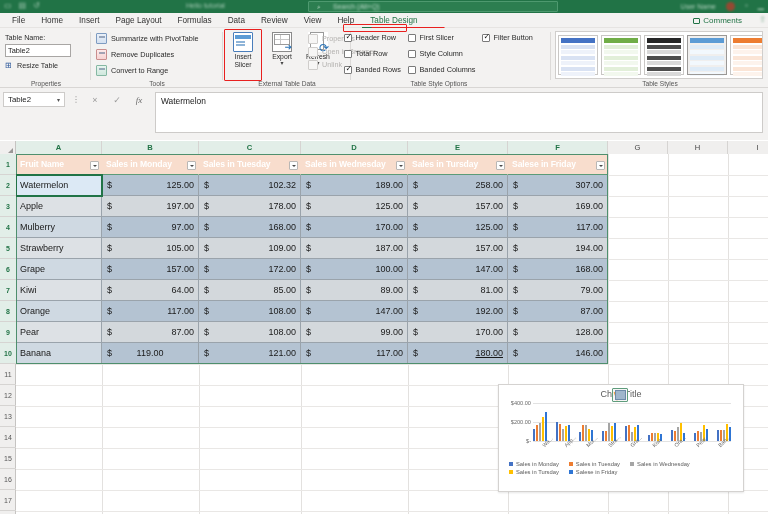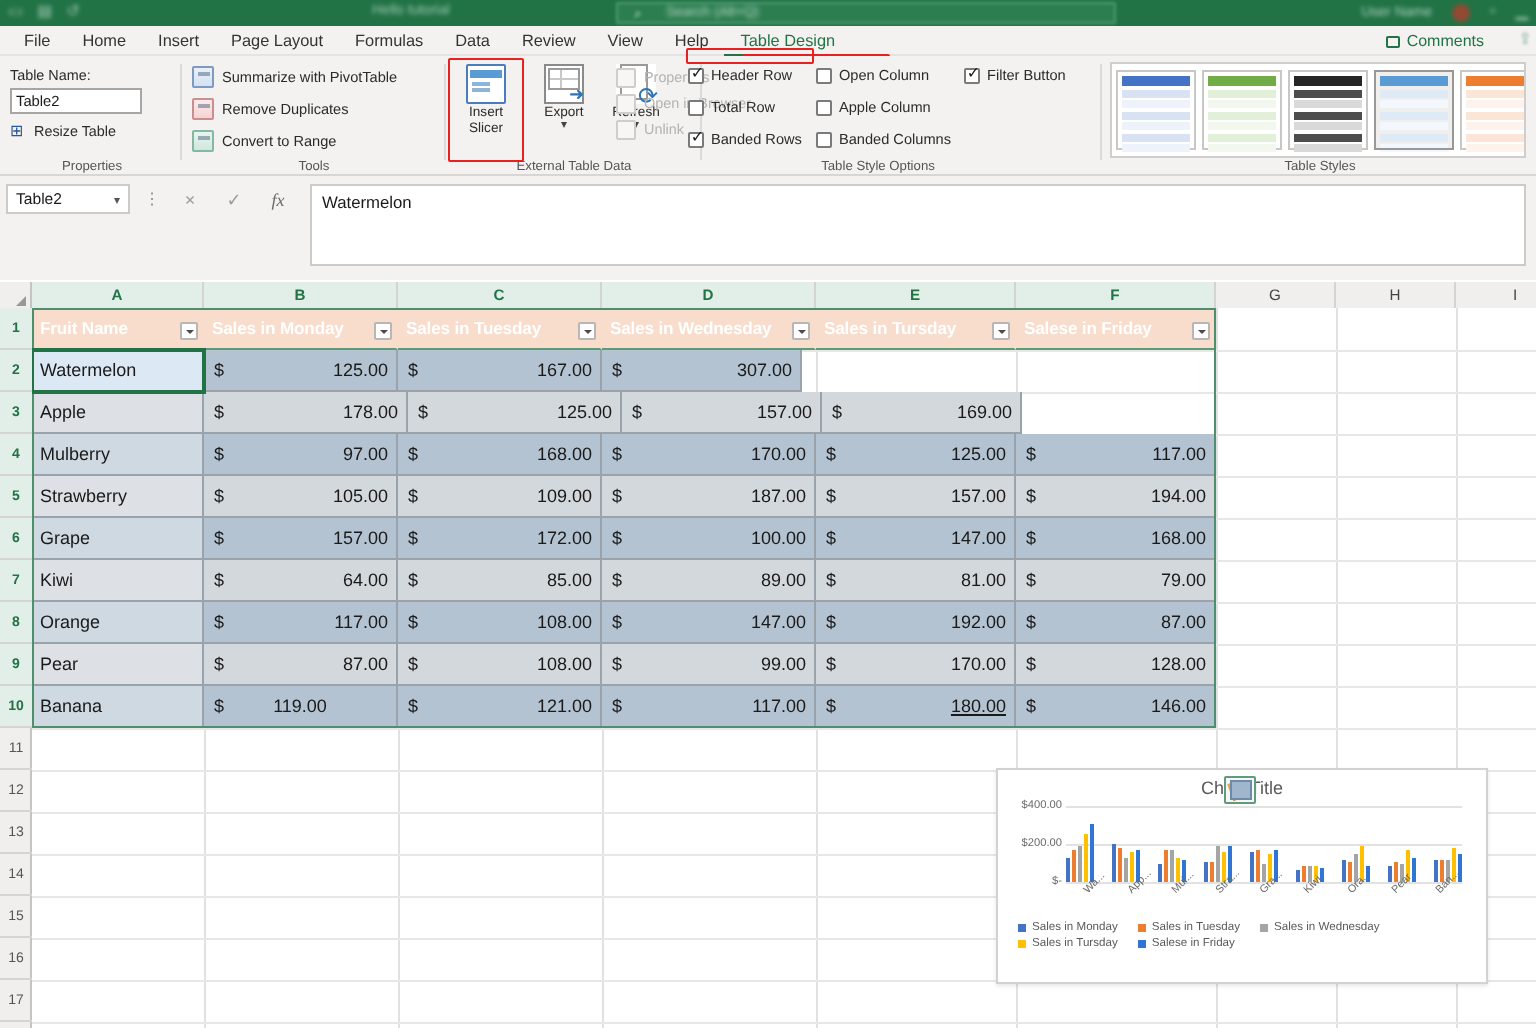--- a/index.html
+++ b/index.html
@@ -443,25 +443,25 @@
     <div class="cbrow" style="left:4px; top:21px">
       <span class="cb"></span>
       <span>Total Row</span>
     </div>
     <div class="cbrow" style="left:4px; top:37px">
       <span class="cb on"></span>
       <span>Banded Rows</span>
     </div>
     <div class="cbrow" style="left:68px; top:5px">
       <span class="cb"></span>
-      <span>Open Column</span>
+      <span>First Slicer</span>
     </div>
     <div class="cbrow" style="left:68px; top:21px">
       <span class="cb"></span>
-      <span>Apple Column</span>
+      <span>Style Column</span>
     </div>
     <div class="cbrow" style="left:68px; top:37px">
       <span class="cb"></span>
       <span>Banded Columns</span>
     </div>
     <div class="cbrow" style="left:142px; top:5px">
       <span class="cb on"></span>
       <span>Filter Button</span>
     </div>
     <div class="rgroup-label">Table Style Options</div>
@@ -608,25 +608,28 @@
           <div class="tc" style="width: 86px;"><span class="hlabel">Fruit Name</span><span class="filt"></span></div>
           <div class="tc" style="width: 97px;"><span class="hlabel">Sales in Monday</span><span class="filt"></span></div>
           <div class="tc" style="width: 102px;"><span class="hlabel">Sales in Tuesday</span><span class="filt"></span></div>
           <div class="tc" style="width: 107px;"><span class="hlabel">Sales in Wednesday</span><span class="filt"></span></div>
           <div class="tc" style="width: 100px;"><span class="hlabel">Sales in Tursday</span><span class="filt"></span></div>
           <div class="tc" style="width: 100px;"><span class="hlabel">Salese in Friday</span><span class="filt"></span></div>
         </div>
         <div class="trow band-a" style="top: 21px;">
           <div class="tc firstcol selcell" style="width: 86px;">Watermelon</div>
           <div class="tc num cur" style="width: 97px;">125.00</div>
-          <div class="tc num cur" style="width: 102px;">167.00</div>
+          <div class="tc num cur" style="width: 102px;">102.32</div>
+          <div class="tc num cur" style="width: 107px;">189.00</div>
+          <div class="tc num cur" style="width: 100px;">258.00</div>
           <div class="tc num cur" style="width: 100px;">307.00</div>
         </div>
         <div class="trow band-b" style="top: 42px;">
           <div class="tc firstcol" style="width: 86px;">Apple</div>
+          <div class="tc num cur" style="width: 97px;">197.00</div>
           <div class="tc num cur" style="width: 102px;">178.00</div>
           <div class="tc num cur" style="width: 107px;">125.00</div>
           <div class="tc num cur" style="width: 100px;">157.00</div>
           <div class="tc num cur" style="width: 100px;">169.00</div>
         </div>
         <div class="trow band-a" style="top: 63px; justify-content: space-between;">
           <div class="tc firstcol" style="width: 86px;">Mulberry</div>
           <div class="tc num cur" style="width: 97px;">97.00</div>
           <div class="tc num cur" style="width: 102px;">168.00</div>
           <div class="tc num cur" style="width: 107px;">170.00</div>

